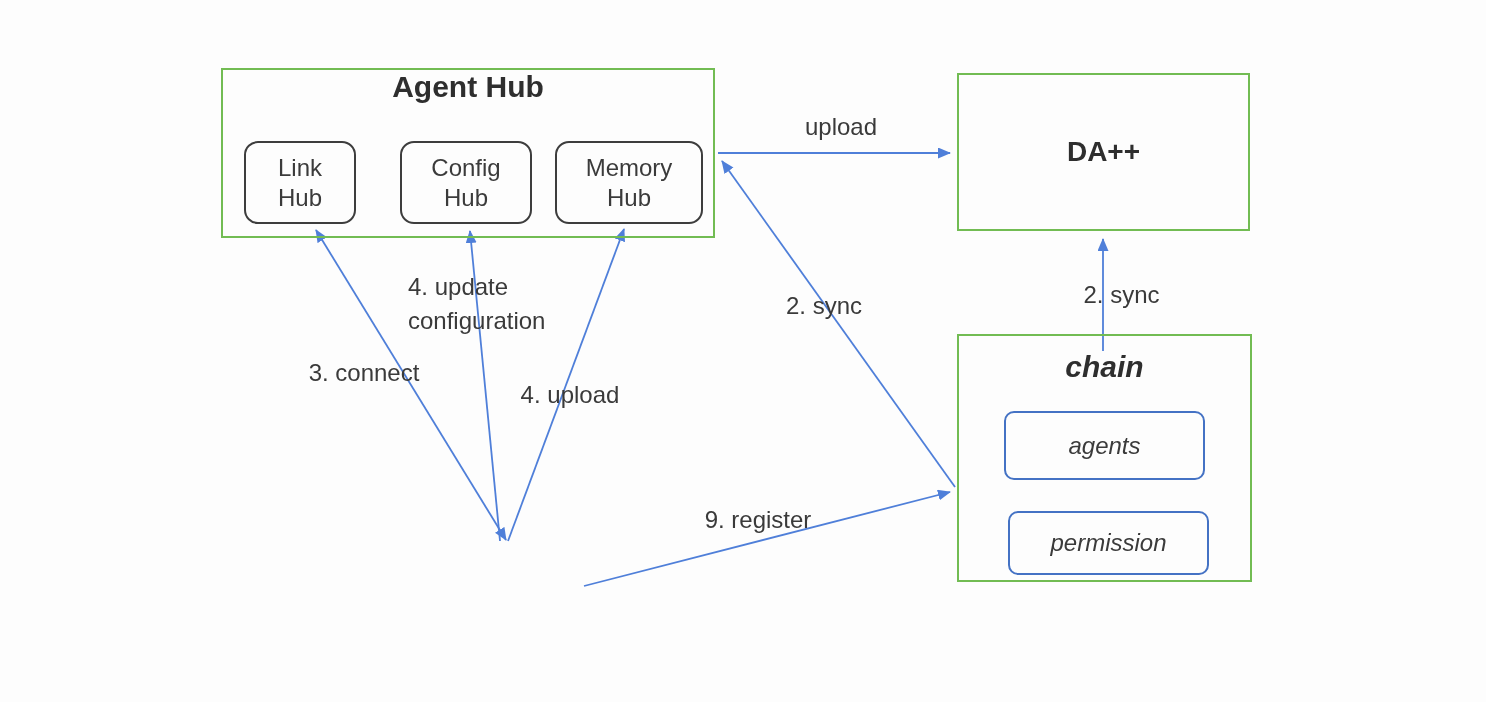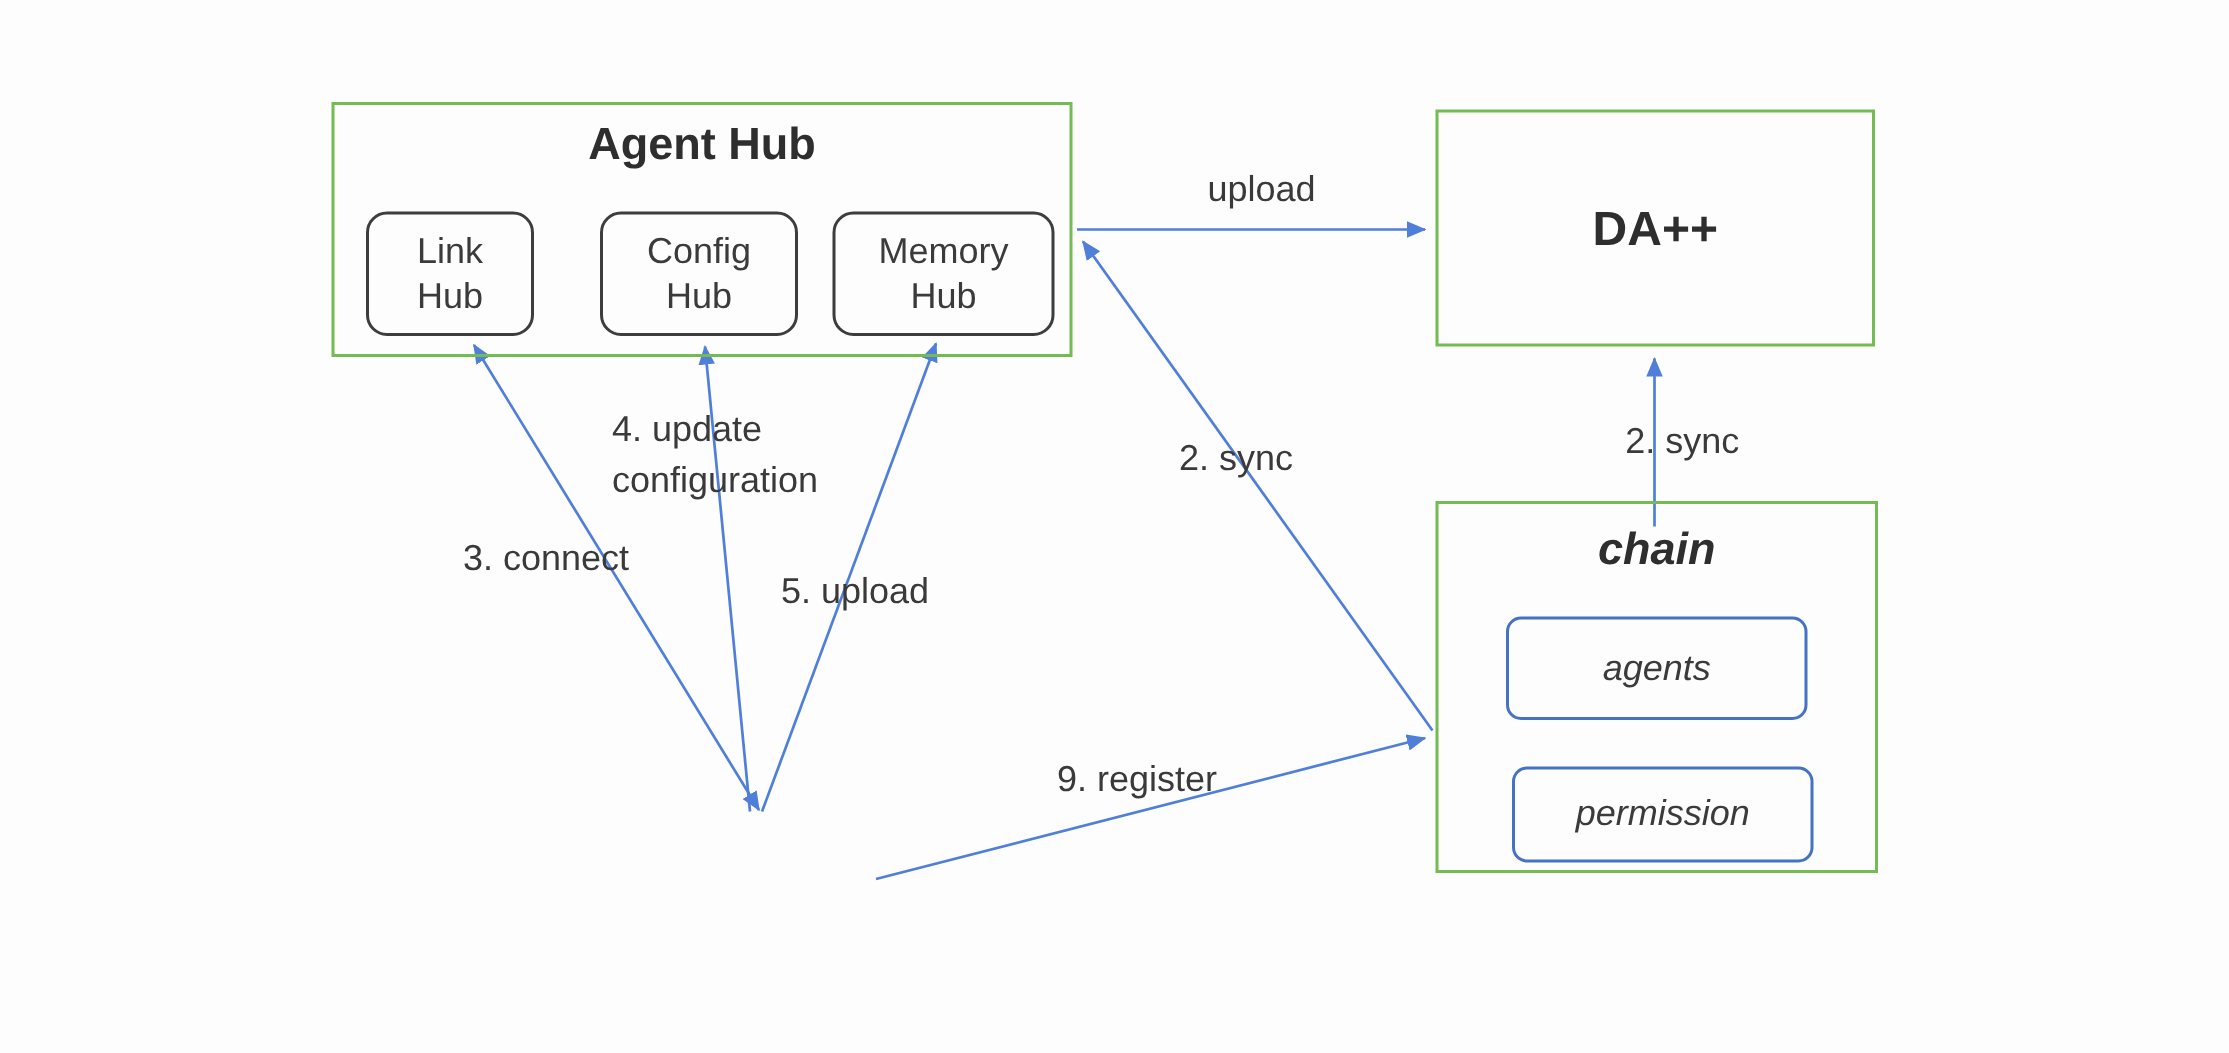--- a/index.html
+++ b/index.html
@@ -64,42 +64,42 @@
     <line x1="1103" y1="351" x2="1103" y2="239" marker-end="url(#arr)"></line>
 
     <line x1="506" y1="540" x2="316" y2="230" marker-end="url(#arr)" marker-start="url(#arr)"></line>
 
     <line x1="500" y1="541" x2="470" y2="231" marker-end="url(#arr)"></line>
 
     <line x1="508" y1="541" x2="624" y2="229" marker-end="url(#arr)"></line>
   </svg>
 
   <div class="gbox" style="left:221px;top:68px;width:494px;height:170px;">
-    <div class="gtitle" style="margin-top:10px;">Agent Hub</div>
+    <div class="gtitle" style="">Agent Hub</div>
     <div class="subdark" style="left:21px;top:71px;width:112px;height:83px;">Link
 Hub</div>
     <div class="subdark" style="left:177px;top:71px;width:132px;height:83px;">Config
 Hub</div>
     <div class="subdark" style="left:332px;top:71px;width:148px;height:83px;">Memory
 Hub</div>
   </div>
 
   <div class="gbox" style="left:957px;top:73px;width:293px;height:158px;display:flex;align-items:center;justify-content:center;">
-    <div class="gtitle" style="font-size:32px;">DA++</div>
+    <div class="gtitle" style="font-size:28px;">DA++</div>
   </div>
 
   <div class="gbox" style="left:957px;top:334px;width:295px;height:248px;font-style:italic;">
     <div class="gtitle" style="margin-top:14px;">chain</div>
     <div class="subblue" style="left:45px;top:75px;width:201px;height:69px;">agents</div>
     <div class="subblue" style="left:49px;top:175px;width:201px;height:64px;">permission</div>
   </div>
 
 
   <div class="edge-label" style="left:791px;top:110px;width:100px;">upload</div>
   <div class="edge-label" style="left:778px;top:289px;width:92px;">2. sync</div>
   <div class="edge-label" style="left:1074px;top:278px;width:95px;">2. sync</div>
   <div class="edge-label" style="left:688px;top:503px;width:140px;">9. register</div>
   <div class="edge-label" style="left:298px;top:356px;width:132px;">3. connect</div>
   <div class="edge-label" style="left:408px;top:270px;width:176px;text-align:left;">4. update
 configuration</div>
-  <div class="edge-label" style="left:510px;top:378px;width:120px;">5. upload</div>
+  <div class="edge-label" style="left:510px;top:378px;width:120px;">4. upload</div>
 
 </div>
 
 </body></html>

